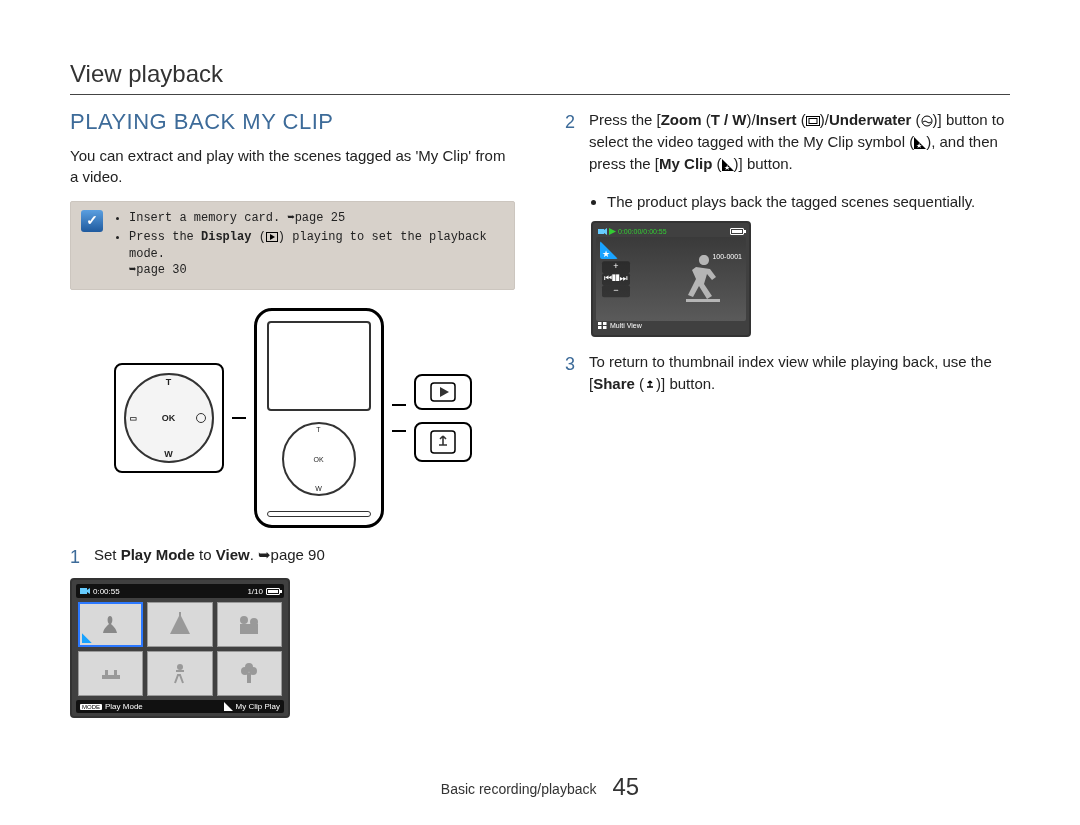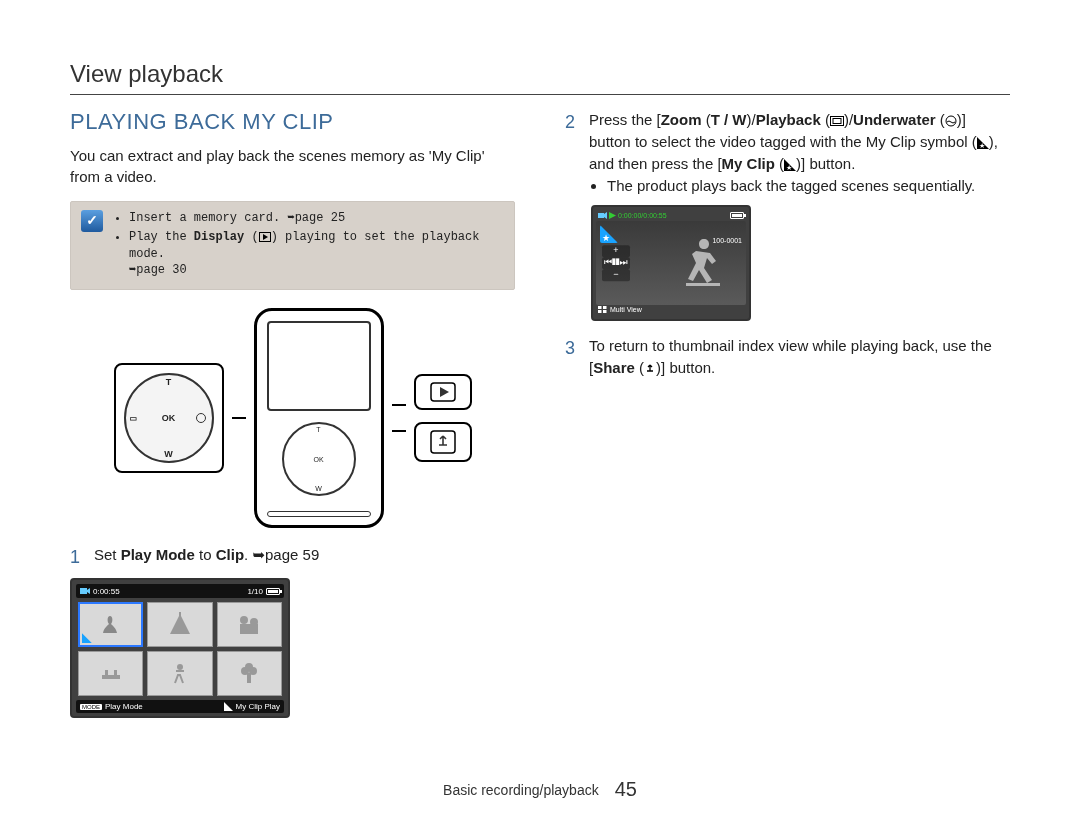--- a/index.html
+++ b/index.html
@@ -33,21 +33,21 @@
   .device-body .ctrl-ring .lw { bottom:2px; left:50%; transform:translateX(-50%); }
   .device-body .ctrl-ring .lok { top:50%; left:50%; transform:translate(-50%,-50%); }
   .device-body .slot { height: 6px; border:1px solid #333; border-radius:3px; margin-top:4px; }
   .side-callouts { display:flex; flex-direction:column; gap:12px; }
   .side-callout { border:2px solid #000; border-radius:8px; padding:6px 14px; background:#fff; display:flex; align-items:center; justify-content:center; }
   .side-callout svg { display:block; }
   .lead-line { width: 14px; height:2px; background:#000; }
   .step { display:flex; gap:10px; font-size:15px; line-height:1.45; margin-bottom:8px; }
   .step .num { color:#3d6b99; font-size:18px; flex:none; width:14px; }
   .step .body { flex:1; }
-  .step .sub { list-style: disc; padding-left:18px; font-size:15px; margin-top:1px; }
+  .step .sub { list-style: disc; padding-left:18px; font-size:15px; margin-top:17px; }
   .thumb-shot, .play-shot { border:2px solid #333; border-radius:4px; background:#404040; font-size:8px; color:#fff; }
   .thumb-shot { width: 220px; height: 140px; padding:4px; margin-top:8px; }
   .ts-top { display:flex; justify-content:space-between; background:#111; padding:2px 4px; border-radius:2px; align-items:center; }
   .ts-top span { display:inline-flex; align-items:center; gap:3px; }
   .ts-grid { display:grid; grid-template-columns:repeat(3,1fr); grid-template-rows:repeat(2,1fr); gap:4px; padding:4px 2px; height:102px; }
   .ts-grid .cell { background:#d9d9d9; border:1px solid #999; display:flex; align-items:center; justify-content:center; position: relative; }
   .ts-grid .cell.sel { border:2px solid #2b78ff; }
   .ts-bot { display:flex; justify-content:space-between; background:#111; padding:2px 4px; border-radius:2px; }
   .play-shot { width: 160px; height: 116px; padding:3px; margin: 8px 0 14px 26px; position:relative; }
   .ps-top { display:flex; justify-content:space-between; align-items:center; font-size:7px; padding:1px 2px; }
@@ -58,44 +58,44 @@
   .tag-ico::after { content:"★"; position:absolute; left:2px; bottom:0; font-size:9px; color:#fff; }
   .ps-ctrls { position:absolute; left:6px; top:50%; transform:translateY(-50%); font-size:9px; text-align:center; line-height:1.1; }
   .ps-ctrls div { background:rgba(0,0,0,.35); border-radius:2px; padding:1px 2px; }
   .ps-filenum { position:absolute; right:4px; top:16px; font-size:7px; }
   .ps-bot { display:flex; align-items:center; gap:3px; font-size:7px; padding:1px 2px; }
   .icon-inline { display:inline-flex; vertical-align:middle; }
   .batt { width:14px; height:7px; border:1px solid #fff; border-radius:1px; position:relative; display:inline-block; }
   .batt::after { content:""; position:absolute; right:-3px; top:1px; width:2px; height:3px; background:#fff; }
   .batt .fill { position:absolute; left:1px; top:1px; bottom:1px; right:1px; background:#fff; }
   .footer { position:absolute; left:0; right:0; bottom:24px; text-align:center; font-size:14px; color:#333; }
-  .footer .pnum { font-size:20px; vertical-align:-1px; margin-left:16px; }
+  .footer .pnum { font-size:24px; vertical-align:-1px; margin-left:16px; }
   b { font-weight:bold; }
 </style>
 </head>
 <body>
 
 <div class="page">
   <div class="breadcrumb">View playback</div>
   <hr class="rule">
 
   <div class="columns">
 
     <div class="col">
       <div class="section-title">PLAYING BACK MY CLIP</div>
-      <div class="intro">You can extract and play back the scenes memory as 'My Clip' from a video.</div>
+      <div class="intro">You can extract and play with the scenes tagged as 'My Clip' from a video.</div>
 
       <div class="note-box">
         <div class="icon">✓</div>
         <ul>
           <li>
             <span>Insert a memory card. </span><span class="arrow">➥</span><span>page 25</span>
           </li>
           <li>
-            <span>Play the </span><b>Display</b><span> (</span><span class="icon-inline">
+            <span>Press the </span><b>Display</b><span> (</span><span class="icon-inline">
                 <svg width="12" height="10">
                   <rect x="0.5" y="0.5" width="11" height="9" fill="none" stroke="#000"></rect>
                   <polygon points="4,2 4,8 9,5" fill="#000"></polygon>
                 </svg>
               </span><span>) playing to set the playback mode.</span>
             <br><span class="arrow">➥</span><span>page 30</span>
           </li>
         </ul>
       </div>
 
@@ -135,21 +135,21 @@
                 <rect x="1" y="1" width="24" height="22" rx="3" fill="none" stroke="#000" stroke-width="1.5"></rect>
                 <path d="M13 6 v9 M9 15 h8 M13 6 l-3 3 M13 6 l3 3" fill="none" stroke="#333" stroke-width="1.6"></path>
               </svg>
           </div>
         </div>
       </div>
 
       <div class="step">
         <div class="num">1</div>
         <div class="body">
-          <span>Set </span><b>Play Mode</b><span> to </span><b>Clip</b><span>. </span><span class="arrow">➥</span><span>page 59</span>
+          <span>Set </span><b>Play Mode</b><span> to </span><b>View</b><span>. </span><span class="arrow">➥</span><span>page 90</span>
         </div>
       </div>
 
       <div class="thumb-shot">
         <div class="ts-top">
           <span>
               <svg width="10" height="10">
                 <rect x="0" y="2" width="7" height="6" fill="#6cf"></rect>
                 <polygon points="7,4 10,2 10,8 7,6" fill="#6cf"></polygon>
               </svg>
@@ -217,21 +217,21 @@
             </span>
         </div>
       </div>
     </div>
 
     <div class="col">
 
       <div class="step">
         <div class="num">2</div>
         <div class="body">
-          <span>Press the [</span><b>Zoom</b><span> (</span><b>T / W</b><span>)/</span><b>Playback</b><span> (</span><span class="icon-inline">
+          <span>Press the [</span><b>Zoom</b><span> (</span><b>T / W</b><span>)/</span><b>Insert</b><span> (</span><span class="icon-inline">
               <svg width="14" height="10">
                 <rect x="0.5" y="0.5" width="13" height="9" fill="none" stroke="#000"></rect>
                 <rect x="3" y="2.5" width="8" height="5" fill="none" stroke="#000"></rect>
               </svg>
             </span><span>)/</span><b>Underwater</b><span> (</span><span class="icon-inline">
               <svg width="12" height="12">
                 <circle cx="6" cy="6" r="5" fill="none" stroke="#000"></circle>
                 <path d="M2 7q2 -2 4 0t4 0" fill="none" stroke="#000"></path>
               </svg>
             </span><span>)] button</span>

